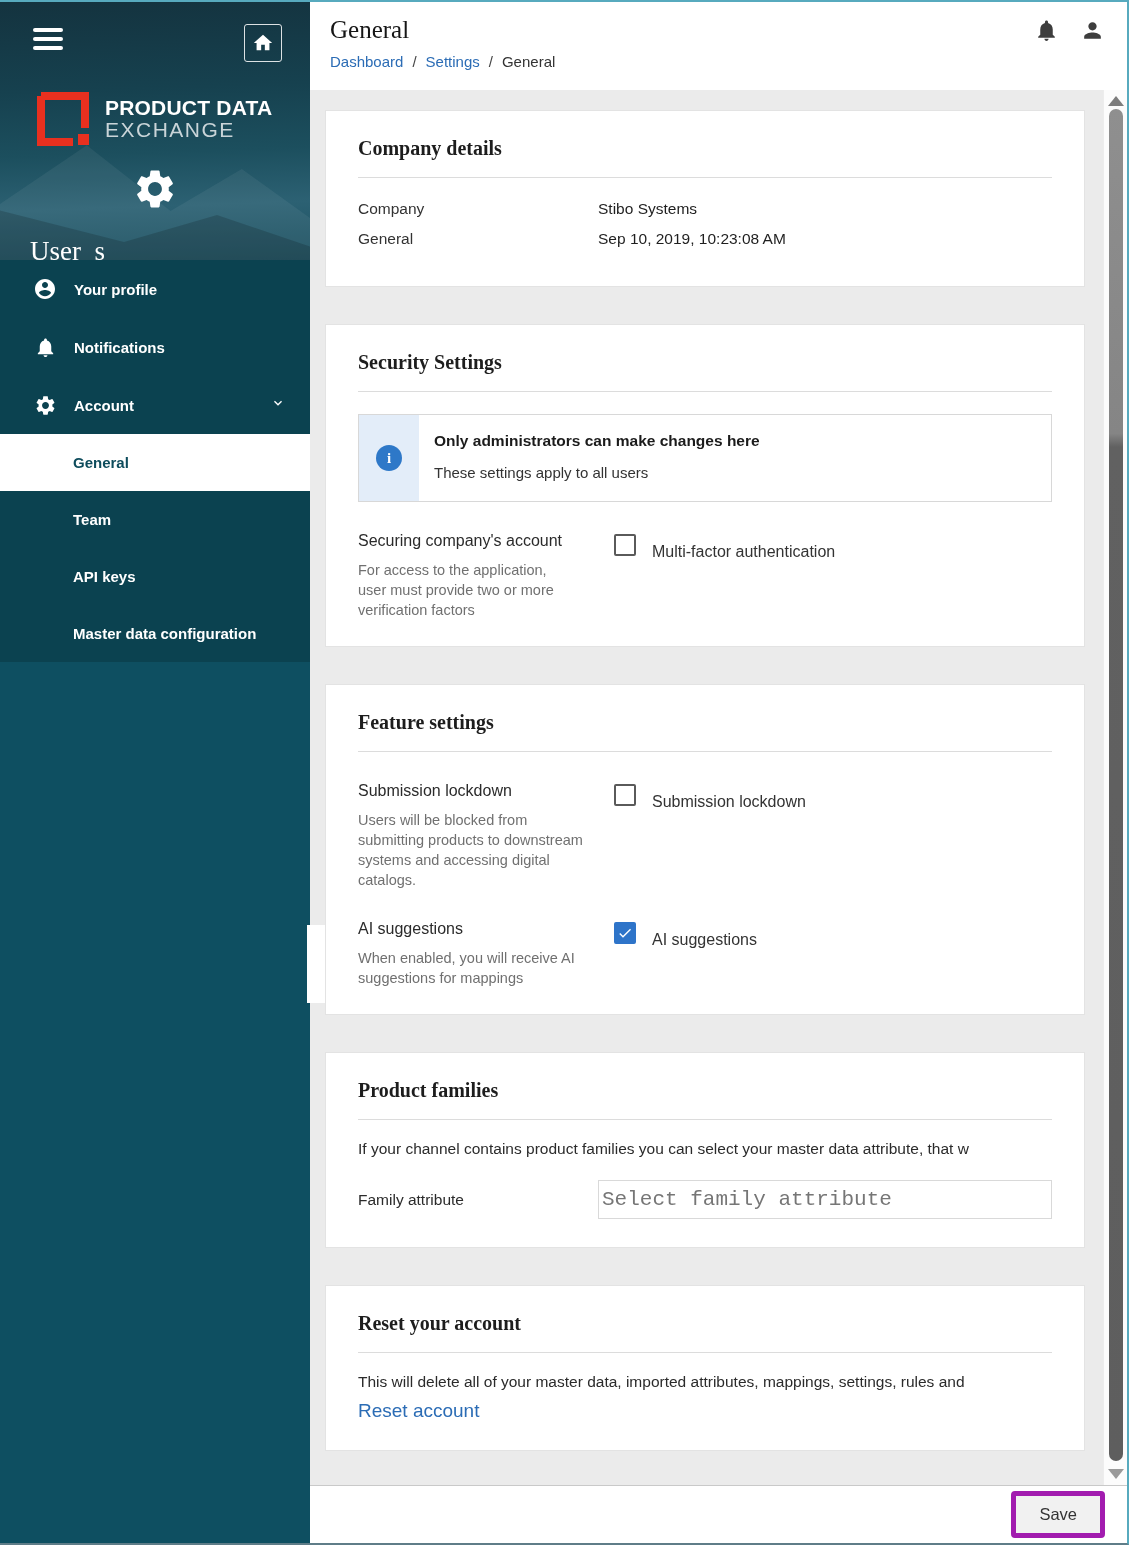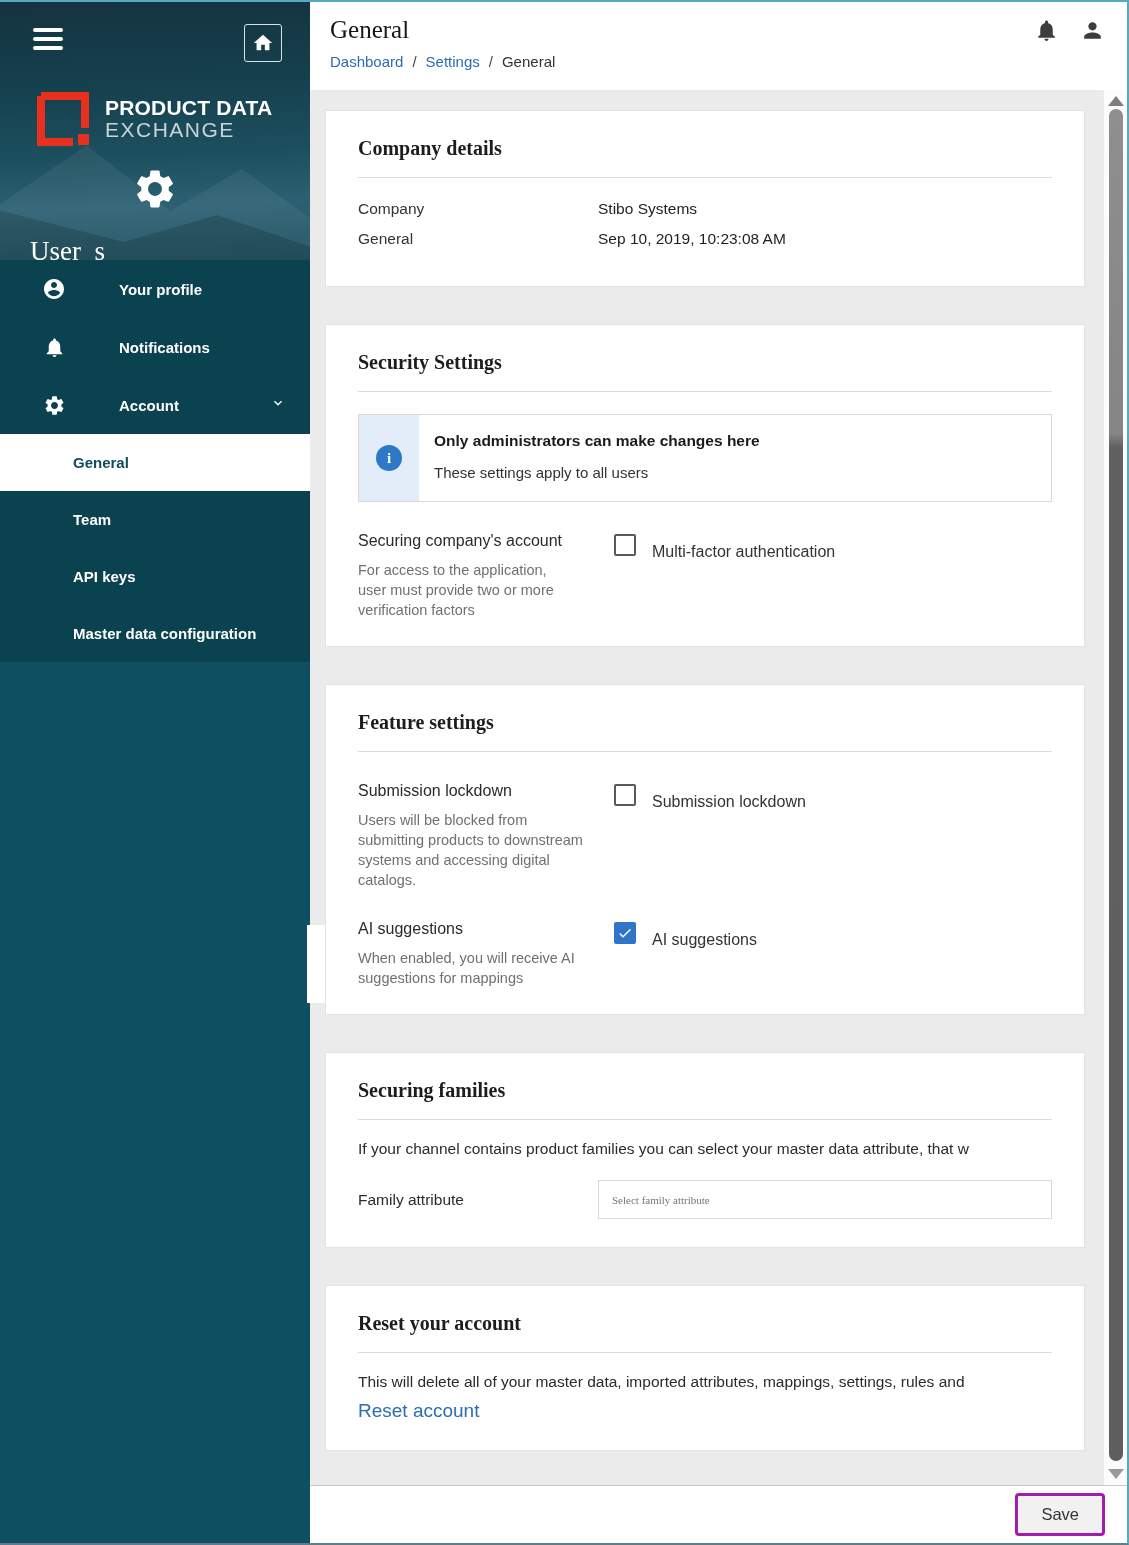--- a/index.html
+++ b/index.html
@@ -31,21 +31,21 @@
   .logo-line1 { color:#fff; font-weight:700; font-size:21px; letter-spacing:0.2px; }
   .logo-line2 { color:#c9d4d8; font-weight:400; font-size:21px; letter-spacing:1.5px; }
 
   .hero-gear { display:flex; justify-content:center; margin-top:16px; }
 
   .user-name { color:#fff; font-size:27px; margin:24px 0 0 30px; }
   .user-email { color:#e8eef0; font-size:13.5px; margin:7px 0 0 30px; }
   .user-company { color:#fff; font-size:15px; margin:21px 0 0 30px; }
 
   .nav { background:#0b4250; }
-  .nav-item { height:58px; display:flex; align-items:center; padding-left:42px; cursor:pointer; position:relative;gap:36px; }
+  .nav-item { height:58px; display:flex; align-items:center; padding-left:33px; cursor:pointer; position:relative; }
   .nav-icon { width:24px; height:24px; display:flex; align-items:center; justify-content:center; }
   .nav-label { color:#fff; font-size:15px; font-weight:700; margin-left:17px; }
   .nav-chevron { position:absolute; right:24px; top:50%; transform:translateY(-50%); }
   .nav-sub { height:57px; display:flex; align-items:center; padding-left:73px; cursor:pointer;
              color:#fff; font-size:15px; font-weight:700; }
   .nav-sub.active { background:#fff; color:#0e4c5c; }
   .sidebar-bottom { flex:1; background:#0e4f61; }
 
   
   .main { flex:1; display:flex; flex-direction:column; min-width:0; background:#fff; }
@@ -89,41 +89,41 @@
   .desc-ai { max-width:218px; }
   .setting-control { display:flex; align-items:flex-start; padding-top:2px; }
   .checkbox { width:22px; height:22px; border:2px solid #5a5a5a; border-radius:2px; background:#fff;
               display:inline-flex; align-items:center; justify-content:center; cursor:pointer; flex:0 0 22px; }
   .checkbox.checked { background:#2e74c9; border-color:#2e74c9; }
   .checkbox-label { font-size:16px; color:#333; margin-left:16px; margin-top:9px; }
 
   .clip-line { font-size:15.5px; color:#2b2b2b; white-space:nowrap; overflow:hidden; margin-top:20px; }
   .field-row { display:flex; align-items:center; margin:22px 0 28px 0; white-space:nowrap; overflow:hidden; }
   .field-label { width:240px; flex:0 0 240px; font-size:15.5px; color:#2b2b2b; }
-  .select-input { width:520px; height:39px; border:1px solid #d9d9d9; padding:0 13px; font-size:11px;
-                  color:#333; font-family:Liberation Serif, serif; outline:none; }
+  .select-input { width:520px; height:39px; border:1px solid #d9d9d9; padding:0 3px; font-size:21px;
+                  color:#333; font-family:Liberation Mono, monospace; outline:none; }
   .select-input::placeholder { color:#767676; }
 
   .reset-link { display:inline-block; margin:9px 0 28px 0; font-size:19px; color:#2b6cb5; text-decoration:none; cursor:pointer; }
 
   .white-notch { position:absolute; left:-3px; top:835px; width:18px; height:78px; background:#fff; z-index:4; }
 
   
   .scrollbar { width:24px; flex:0 0 24px; background:#fcfcfc; border-left:1px solid #ededed; position:relative; }
   .sb-arrow { position:absolute; left:50%; transform:translateX(-50%); width:0; height:0;
               border-left:8px solid transparent; border-right:8px solid transparent; cursor:pointer; }
   .sb-up { top:6px; border-bottom:10px solid #7d7d7d; }
   .sb-down { bottom:6px; border-top:10px solid #9a9a9a; }
   .sb-thumb { position:absolute; left:50%; transform:translateX(-50%); top:19px; height:1352px; width:14px;
               border-radius:7px; background:linear-gradient(180deg,#8f8f8f 0%,#858585 24%,#616161 25%,#5e5e5e 100%);
               cursor:pointer; }
 
   .main-footer { height:58px; flex:0 0 58px; background:#fff; border-top:1px solid #c9c9c9;
                  display:flex; align-items:center; justify-content:flex-end; padding-right:22px; }
-  .save-btn { background:#f1f1f1; border:3px solid #a21caf; border-radius:4px; padding:9px 23px;
+  .save-btn { background:#f1f1f1; border:5px solid #a21caf; border-radius:4px; padding:9px 23px;
               font-size:16.5px; color:#333; cursor:pointer; font-family:"Liberation Sans", sans-serif; }
 </style>
 </head>
 <body>
 
 <div class="window">
 
   <aside class="sidebar">
     <div class="hero">
       <div class="hero-top">
@@ -299,21 +299,21 @@
                 <svg width="16" height="16" viewBox="0 0 24 24" fill="#fff">
                     <path d="M9 16.17L4.83 12l-1.42 1.41L9 19 21 7l-1.41-1.41z"></path>
                   </svg>
               </span>
               <span class="checkbox-label">AI suggestions</span>
             </div>
           </div>
         </section>
 
         <section class="card">
-          <h2 class="card-title serif">Securing families</h2>
+          <h2 class="card-title serif">Product families</h2>
           <div class="card-divider"></div>
           <p class="clip-line">If your channel contains product families you can select your master data attribute, that w</p>
           <div class="field-row">
             <span class="field-label">Family attribute</span>
             <input class="select-input" type="text" placeholder="Select family attribute" style="">
           </div>
         </section>
 
         <section class="card">
           <h2 class="card-title serif">Reset your account</h2>

